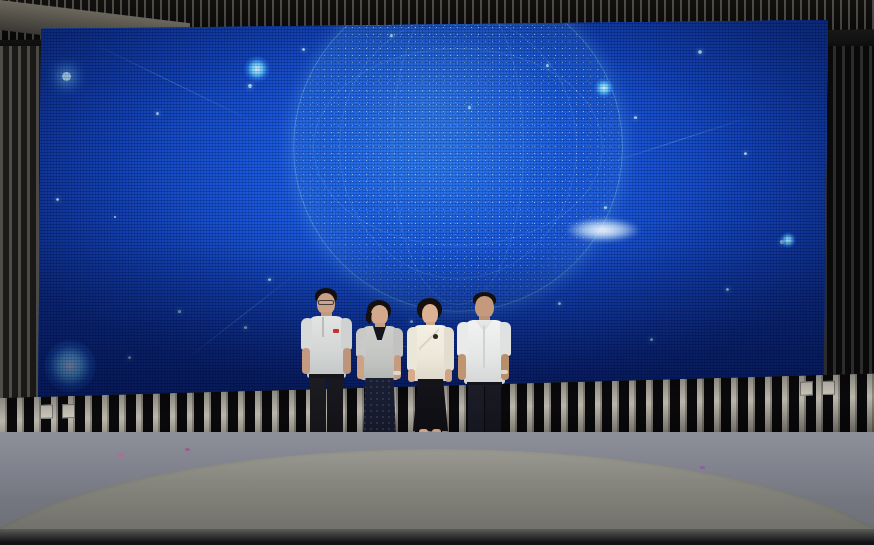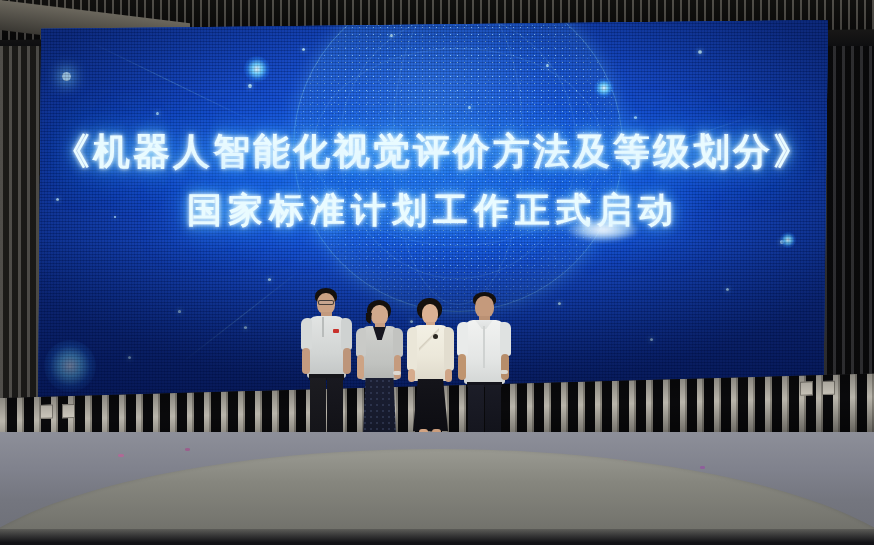--- a/index.html
+++ b/index.html
@@ -292,24 +292,20 @@
         <div class="glow-orb" style="left: 6px; top: 320px; width: 52px; height: 52px;"></div>
         <div class="glow-orb" style="left: 206px; top: 36px; width: 26px; height: 26px;"></div>
         <div class="glow-orb" style="left: 556px; top: 58px; width: 20px; height: 20px;"></div>
         <div class="glow-orb" style="left: 742px; top: 212px; width: 16px; height: 16px;"></div>
       </div>
 
     <div id="led-vertlines"></div>
     <div id="led-scanlines"></div>
     <div id="led-vignette"></div>
 
-    <div id="headline">
-      <div class="title-line" id="title-line-1">《机器人智能化视觉评价方法及等级划分》</div>
-      <div class="title-line" id="title-line-2">国家标准计划工作正式启动</div>
-    </div>
     <div id="glare"></div>
   </div>
 
   <div id="baluster-rail">
     <div id="baluster-slats"></div>
     <div class="rail-plate" style="left:40px; top:8px;"></div>
     <div class="rail-plate" style="left:62px; top:8px;"></div>
     <div class="rail-plate" style="left:800px; top:6px;"></div>
     <div class="rail-plate" style="left:822px; top:6px;"></div>
     <div id="baluster-shade"></div>

